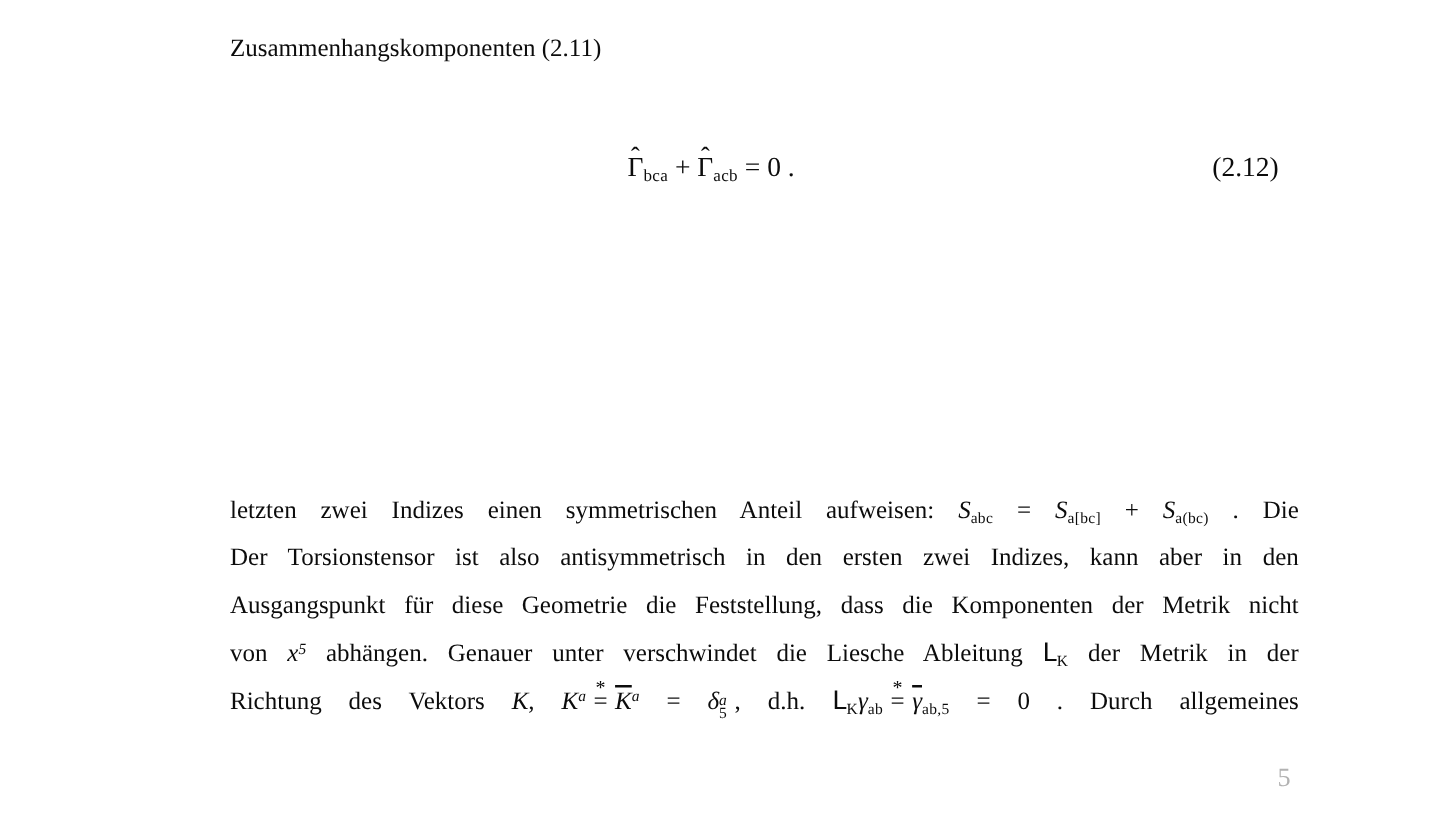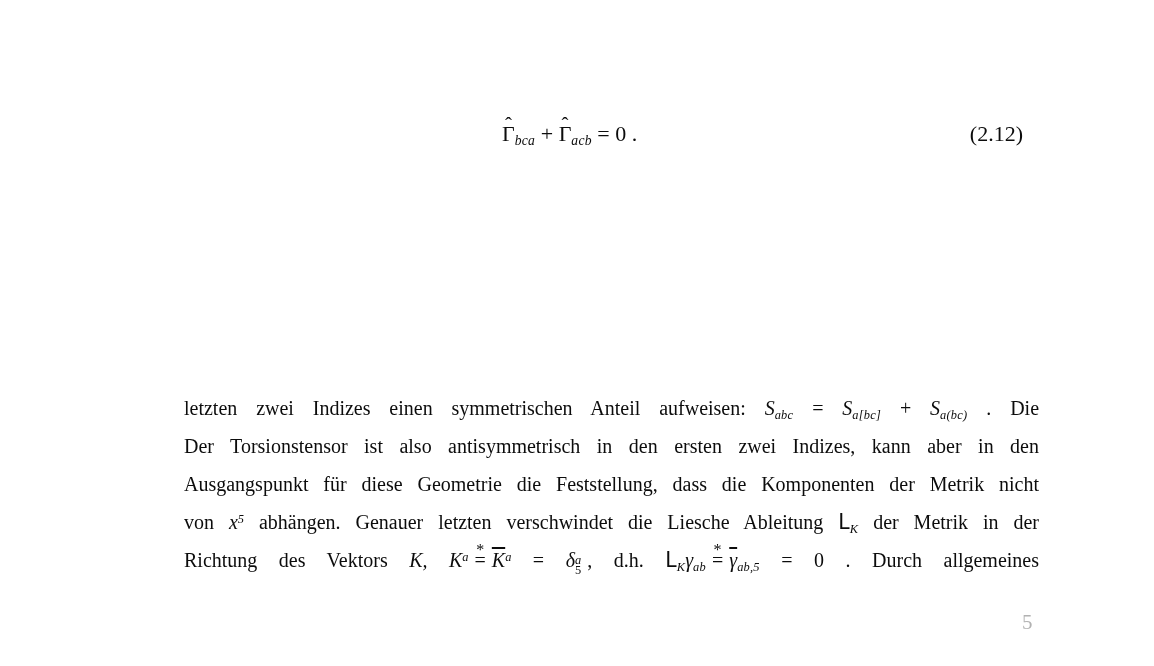--- a/index.html
+++ b/index.html
@@ -29,21 +29,21 @@
   
   .eqrow {
     position:absolute; left:0; width:855px; height:44px;
     line-height:44px; font-size:22px;
   }
   .eqbody { margin-left:318px; }
   .eqnum { position:absolute; right:16px; top:0;font-family:Liberation Serif, serif; }
   
   .mi { font-style:italic; }
   .sub {
-    font-size:0.62em; font-style:italic;
+    font-size:0.62em; 
     position:relative; top:0.30em;
     letter-spacing:0.02em;
   }
   .sup {
     font-size:0.62em; font-style:italic;
     position:relative; top:-0.45em;
   }
   .hat { display:inline-block; position:relative; }
   .hatmark {
     position:absolute; top:-0.42em; left:50%;
@@ -80,38 +80,39 @@
     font-size:21px;
     color:#b2b2b2;
   }
 </style>
 </head>
 <body>
 
 <div class="textblock">
 
   <div class="para" style="top:20px">
+    <div class="line left"><span>Zusammenhangskomponenten (2.11)</span></div>
   </div>
 
   <div class="eqrow" style="top:112px">
     <span class="eqbody"><span class="hat"><span>Γ</span><span class="hatmark">ˆ</span></span><span class="sub">bca</span><span> + </span><span class="hat"><span>Γ</span><span class="hatmark">ˆ</span></span><span class="sub">acb</span><span> = 0 .</span></span>
     <span class="eqnum">(2.12)</span>
   </div>
 
   <div class="para" style="top:200px">
   </div>
 
   <div class="para" style="top:389px">
     <div class="line just"><span>letzten zwei Indizes einen symmetrischen Anteil aufweisen: </span><span class="mi">S</span><span class="sub">abc</span><span> = </span><span class="mi">S</span><span class="sub">a[bc]</span><span> + </span><span class="mi">S</span><span class="sub">a(bc)</span><span> . Die</span></div>
 
     <div class="line just"><span>Der Torsionstensor ist also antisymmetrisch in den ersten zwei Indizes, kann aber in den</span></div>
 
 
     <div class="line just"><span>Ausgangspunkt für diese Geometrie die Feststellung, dass die Komponenten der Metrik nicht</span></div>
 
-    <div class="line just"><span>von </span><span class="mi">x</span><span class="sup">5</span><span> abhängen. Genauer letzten verschwindet die Liesche Ableitung </span><span class="lie">L</span><span class="sub">K</span><span> der Metrik in der</span></div>
+    <div class="line just"><span>von </span><span class="mi">x</span><span class="sup">5</span><span> abhängen. Genauer unter verschwindet die Liesche Ableitung </span><span class="lie">L</span><span class="sub">K</span><span> der Metrik in der</span></div>
 
     <div class="line just"><span>Richtung des Vektors </span><span class="mi">K, </span><span class="mi">K</span><span class="sup">a</span><span class="stareq"><span class="star">*</span><span>=</span></span><span class="ol mi">K</span><span class="sup">a</span><span> = </span><span class="mi">δ</span><span class="stack"><span class="st-sup">a</span><span class="st-sub">5</span></span><span>, </span><span> d.h. </span><span class="lie">L</span><span class="sub">K</span><span class="mi">γ</span><span class="sub">ab</span><span class="stareq"><span class="star">*</span><span>=</span></span><span class="ol mi">γ</span><span class="sub">ab,5</span><span> = 0 .</span><span> Durch allgemeines</span></div>
   </div>
 
 </div>
 
 <div class="pagenum">5</div>
 
 </body></html>

